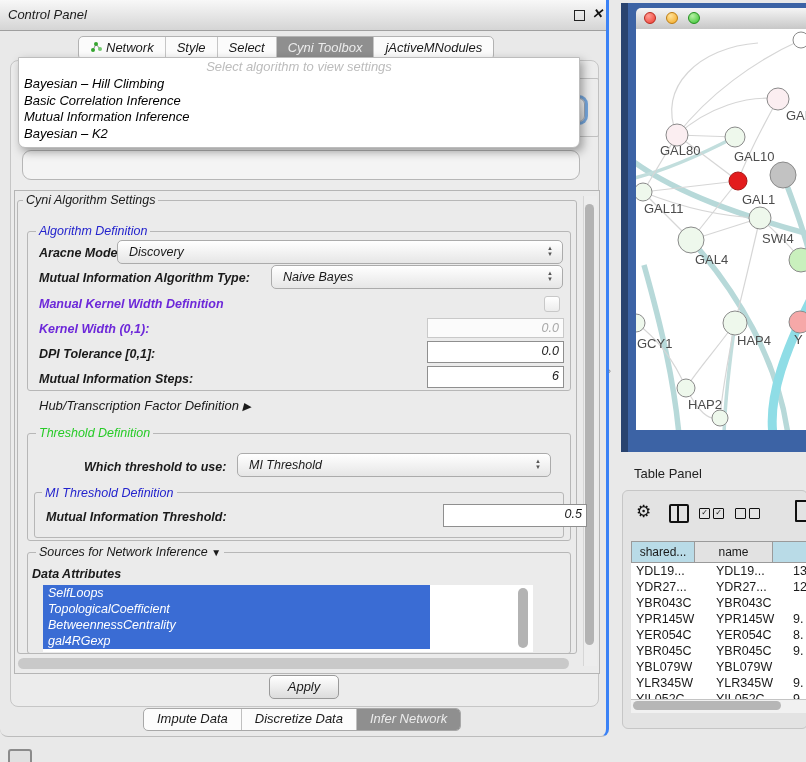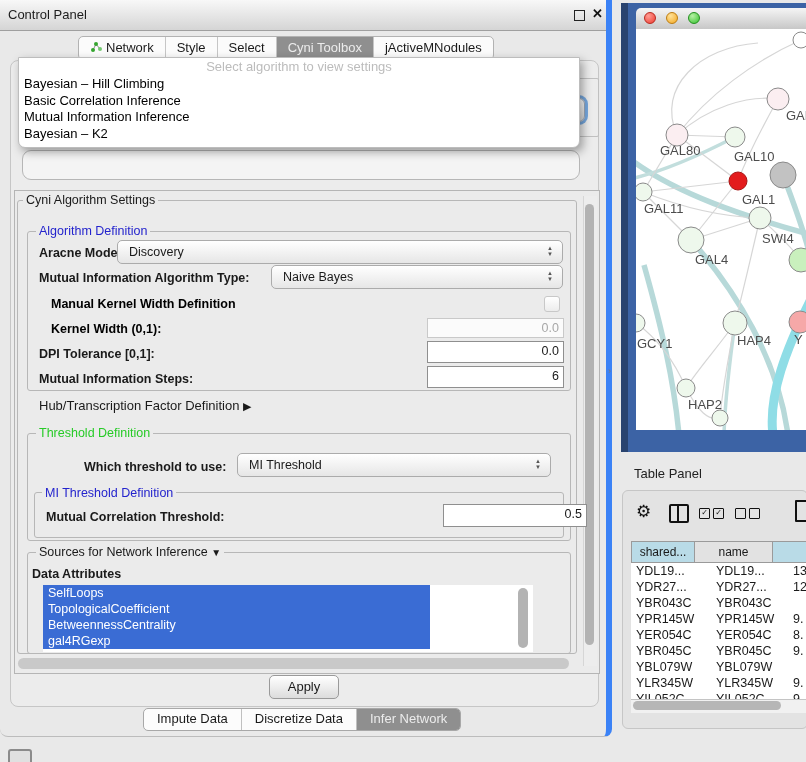--- a/index.html
+++ b/index.html
@@ -1,21 +1,21 @@
 <!DOCTYPE html>
 <html><head>
 <meta charset="utf-8">
 <style>
   html,body{margin:0;padding:0;}
   body{width:806px;height:762px;position:relative;background:#e9e9e9;
        font-family:"Liberation Sans",sans-serif;overflow:hidden;color:#1a1a1a;}
   .abs{position:absolute;}
   
   #cp{left:0;top:0;width:606px;height:736px;background:#e9e9e9;
-      border-right:6px solid #3b82f6;border-bottom:1px solid #bcbcbc;border-radius:0 0 8px 8px;}
+      border-right:3px solid #3b82f6;border-bottom:1px solid #bcbcbc;border-radius:0 0 8px 8px;font-style:italic;}
   #cp-titlebar{left:0;top:0;width:606px;height:30px;background:linear-gradient(#f8f8f8,#d5d5d5);
       border-bottom:1px solid #9f9f9f;}
   #cp-title{left:8px;top:7px;font-size:13px;color:#1c1c1c;}
   #float-btn{right:21px;top:10px;width:9px;height:9px;border:1.5px solid #222;background:transparent;}
   #close-btn{right:3px;top:6px;font-size:13px;font-weight:bold;color:#111;}
   #tabstrip{left:78px;top:36px;height:22px;display:flex;border:1px solid #b2b2b2;border-radius:5px;
       overflow:hidden;background:#fbfbfb;font-size:13px;}
   .tab{padding:3px 11px 0 11px;border-right:1px solid #c6c6c6;display:flex;align-items:flex-start;gap:4px;height:22px;box-sizing:border-box;}
   .tab:last-child{border-right:none;}
   .tab.sel{background:#8f8f8f;color:#ececec;}
@@ -38,21 +38,21 @@
   #popup .it.b{font-weight:bold;}
   
   #settings{left:14px;top:190px;width:584px;height:482px;border:1px solid #b5b5b5;background:#ebebeb;}
   .vtrack{left:583px;top:196px;width:13px;height:470px;background:#ededed;border-left:1px solid #d6d6d6;}
   .vthumb{left:585px;top:204px;width:9px;height:441px;background:#b3b3b3;border-radius:5px;}
   .hthumb{left:18px;top:658px;width:551px;height:11px;background:#c9c9c9;border-radius:6px;}
   .groupbox{border:1px solid #b7b7b7;border-radius:3px;}
   .glabel{position:absolute;background:#ebebeb;padding:0 3px;font-size:12.5px;white-space:nowrap;}
   .blue{color:#2323cd;} .green{color:#27cb27;}
   .lbl{font-size:12.5px;font-weight:bold;white-space:nowrap;}
-  .lbl.dis{color:#000000;margin-left:12px;}
+  .lbl.dis{color:#6d28d9;}
   .combo{border:1px solid #ababab;border-radius:5px;background:linear-gradient(#ffffff,#e6e6e6);
       font-size:12.5px;display:flex;align-items:center;padding-left:11px;box-sizing:border-box;}
   .spin{position:absolute;right:9px;top:4px;font-size:6px;line-height:6px;color:#555;}
   .field{border:1px solid #8f8f8f;background:#fff;font-size:12.5px;text-align:right;
       padding:2px 4px 0 0;box-sizing:border-box;}
   .field.dis{border-color:#c9c9c9;background:#fbfbfb;color:#a8a8a8;}
   .chk{width:14px;height:14px;border:1px solid #c8c8c8;border-radius:3px;
       background:linear-gradient(#ffffff,#ececec);}
   .plain{font-size:13px;white-space:nowrap;}
   .tri{font-size:11px;}
@@ -195,21 +195,21 @@
   <span class="glabel green" style="left:36px;top:426px;">Threshold Definition</span>
 
   <span class="lbl abs" style="left:84px;top:460px;">Which threshold to use:</span>
   <div class="combo abs" style="left:237px;top:453px;width:314px;height:24px;">
     <span>MI Threshold</span>
     <span class="spin">▲<br>▼</span>
   </div>
 
   <div class="groupbox abs" style="left:34px;top:492px;width:528px;height:44px;"></div>
   <span class="glabel blue" style="left:42px;top:486px;">MI Threshold Definition</span>
-  <span class="lbl abs" style="left:46px;top:510px;">Mutual Correlation Threshold:</span>
+  <span class="lbl abs" style="left:46px;top:510px;">Mutual Information Threshold:</span>
   <div class="field abs" style="left:443px;top:504px;width:144px;height:23px;">0.5</div>
 
   <div class="groupbox abs" style="left:27px;top:552px;width:542px;height:100px;"></div>
   <span class="glabel" style="left:36px;top:545px;"><span>Sources for Network Inference</span> <span style="font-size:10px;">▼</span></span>
   <span class="lbl abs" style="left:32px;top:567px;">Data Attributes</span>
   <div class="abs" style="left:515px;top:585px;width:18px;height:67px;background:#fff;"></div>
   <div id="attr-list" class="abs">
       <div class="ai">SelfLoops</div>
       <div class="ai">TopologicalCoefficient</div>
       <div class="ai">BetweennessCentrality</div>

